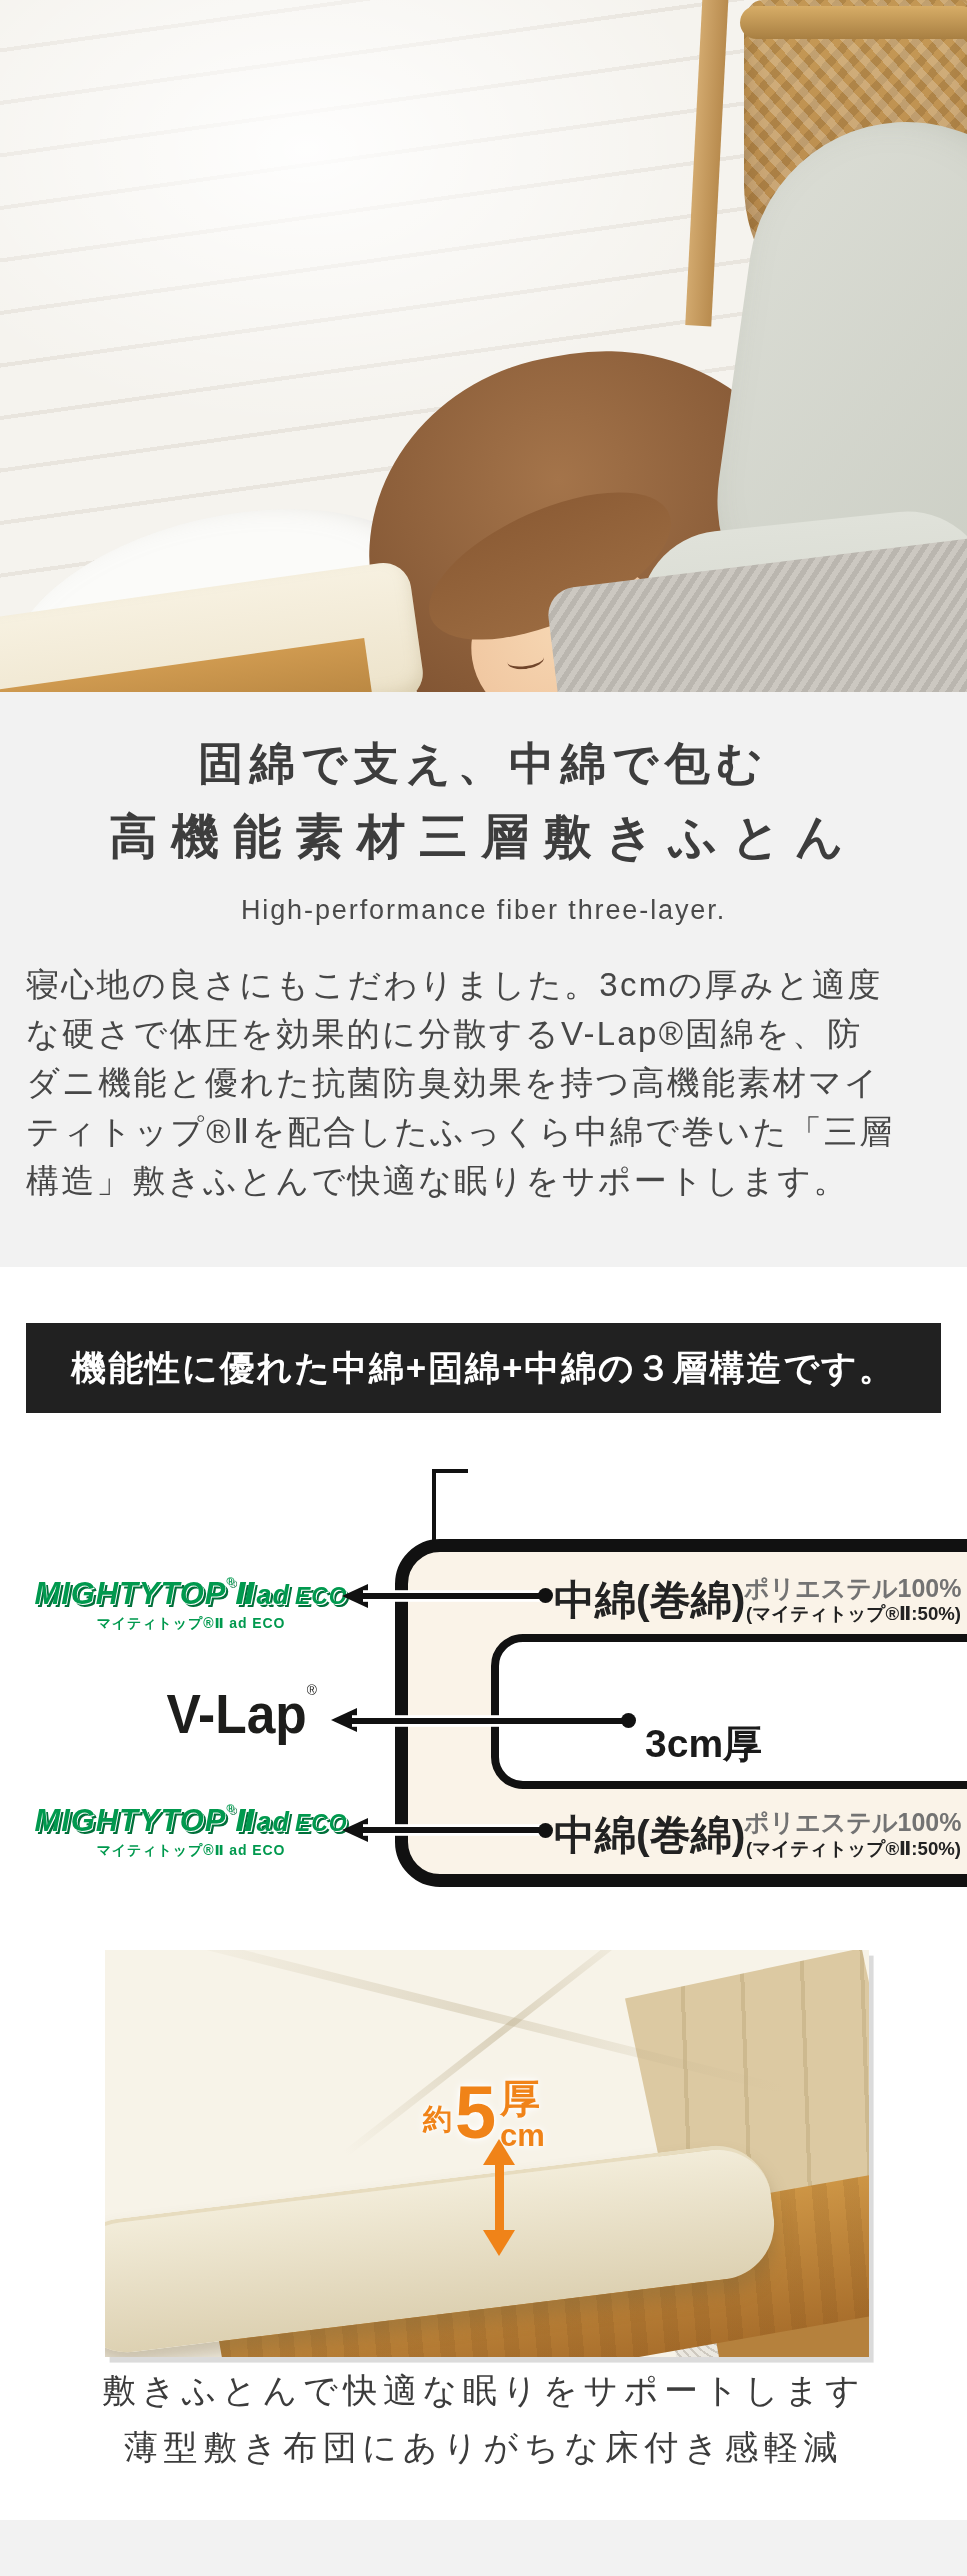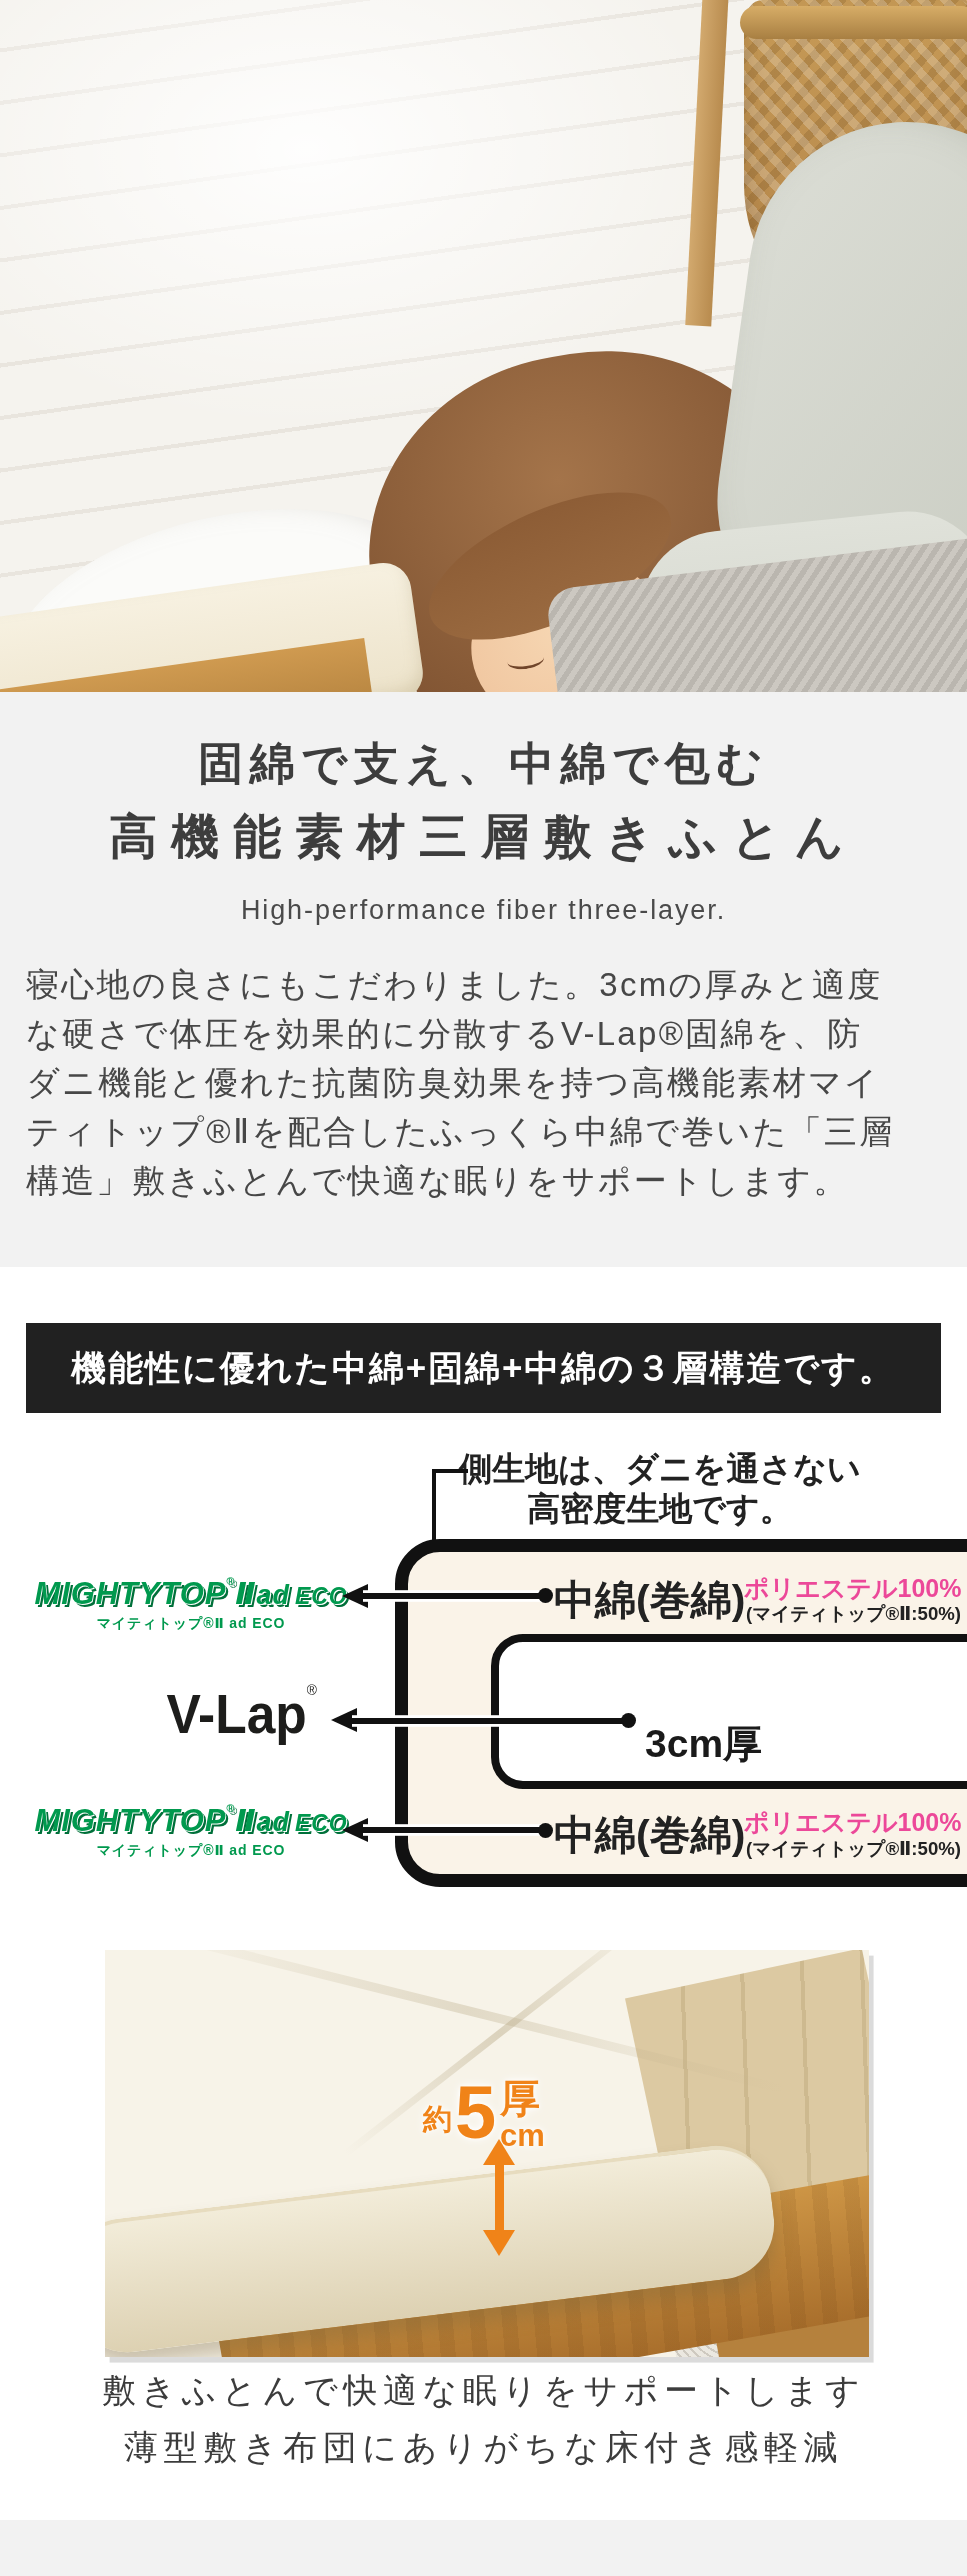--- a/index.html
+++ b/index.html
@@ -67,21 +67,21 @@
 
   
   .note{left:446px;top:1449px;width:428px;text-align:center;font-size:33px;line-height:40px;
         font-weight:bold;color:#222;}
   .elbow{left:432px;top:1469px;width:32px;height:74px;border-left:4.6px solid #111;border-top:4.6px solid #111;}
   .outer-box{left:395px;top:1539px;width:651px;height:322px;background:#faf3e8;
         border:13px solid #111;border-radius:45px;}
   .inner-box{left:491px;top:1634px;width:558px;height:139px;background:#ffffff;
         border:8.4px solid #111;border-radius:32px;z-index:2;}
   .layer-label{font-size:41px;font-weight:bold;color:#222;z-index:3;}
-  .spec1{font-size:25px;font-weight:bold;color:#ec4899;z-index:3;}
+  .spec1{font-size:25px;font-weight:bold;color:#737373;z-index:3;}
   .spec2{font-size:18.6px;font-weight:bold;color:#222;z-index:3;}
   .core-label{left:638px;top:1653px;font-size:48px;font-weight:bold;color:#1a1a1a;z-index:3;}
   .core-sub{left:645px;top:1717px;font-size:39px;font-weight:bold;color:#1a1a1a;z-index:3;}
   .aline{height:5.6px;background:#111;z-index:3;box-shadow:0 2.8px 0 #fff,0 -2.8px 0 #fff;}
   .ahead{width:0;height:0;border-top:12px solid transparent;border-bottom:12px solid transparent;
          border-right:26px solid #111;z-index:3;}
   .adot{width:15px;height:15px;border-radius:50%;background:#111;z-index:3;}
 
   .mt-logo{width:316px;text-align:center;z-index:3;}
   .mt-main{font-weight:bold;font-style:italic;color:#00994e;letter-spacing:0.9px;
@@ -171,22 +171,20 @@
 な硬さで体圧を効果的に分散するV-Lap®固綿を、防
 ダニ機能と優れた抗菌防臭効果を持つ高機能素材マイ
 ティトップ®Ⅱを配合したふっくら中綿で巻いた「三層
 構造」敷きふとんで快適な眠りをサポートします。</div>
   </div>
 
   <div class="abs banner">
     <span>機能性に優れた中綿+固綿+中綿の３層構造です。</span>
   </div>
 
-  <div class="abs note preline">側生地は、ダニを通さない
-高密度生地です。</div>
   <div class="abs elbow"></div>
 
   <div class="abs outer-box"></div>
   <div class="abs inner-box"></div>
 
   <div class="abs mt-logo" style="left:33px;top:1575px;">
     <div class="mt-main"><span class="mt-name">MIGHTYTOP</span><span class="mt-reg">®</span><span class="mt-two">Ⅱ</span><span class="mt-ad">ad</span> <span class="mt-eco">ECO</span></div>
     <div class="mt-sub">マイティトップ®Ⅱ ad ECO</div>
   </div>
   <div class="abs ahead" style="left:342px;top:1584px;"></div>

